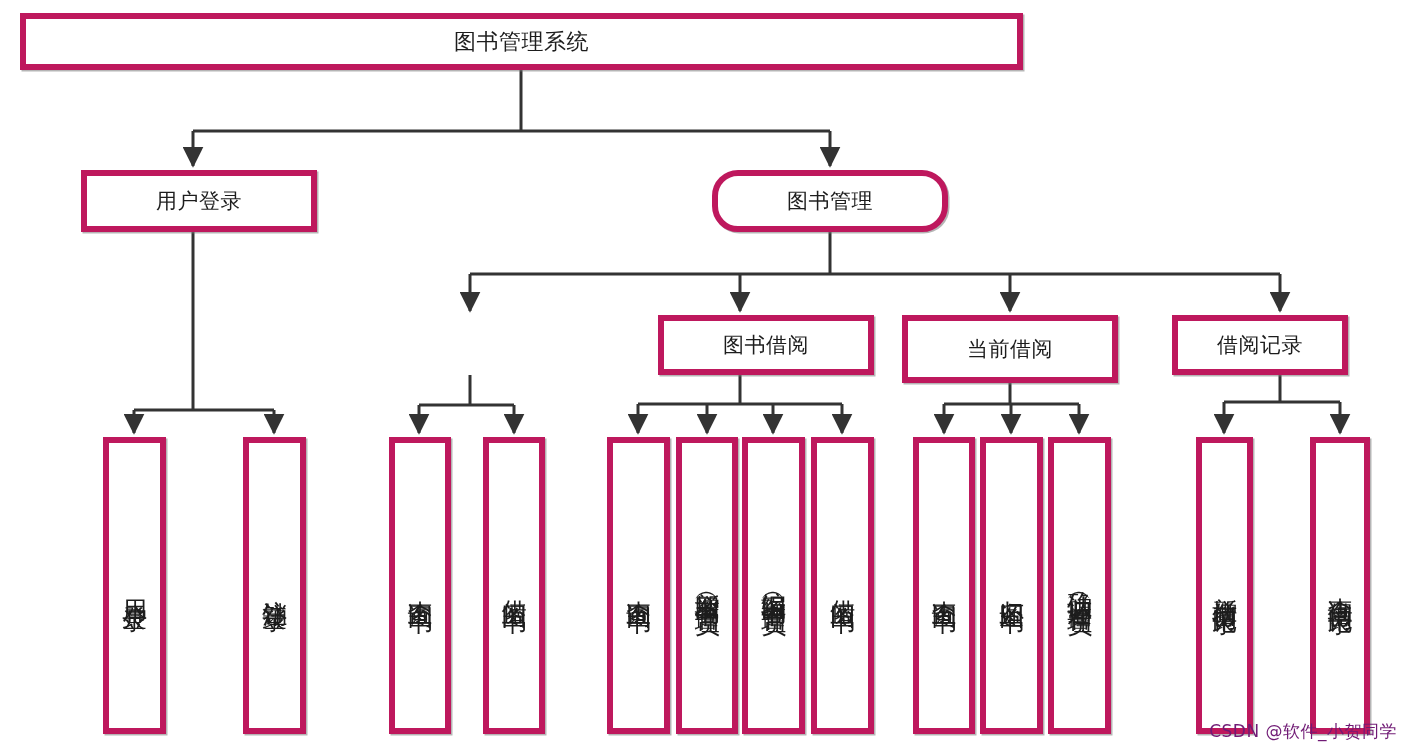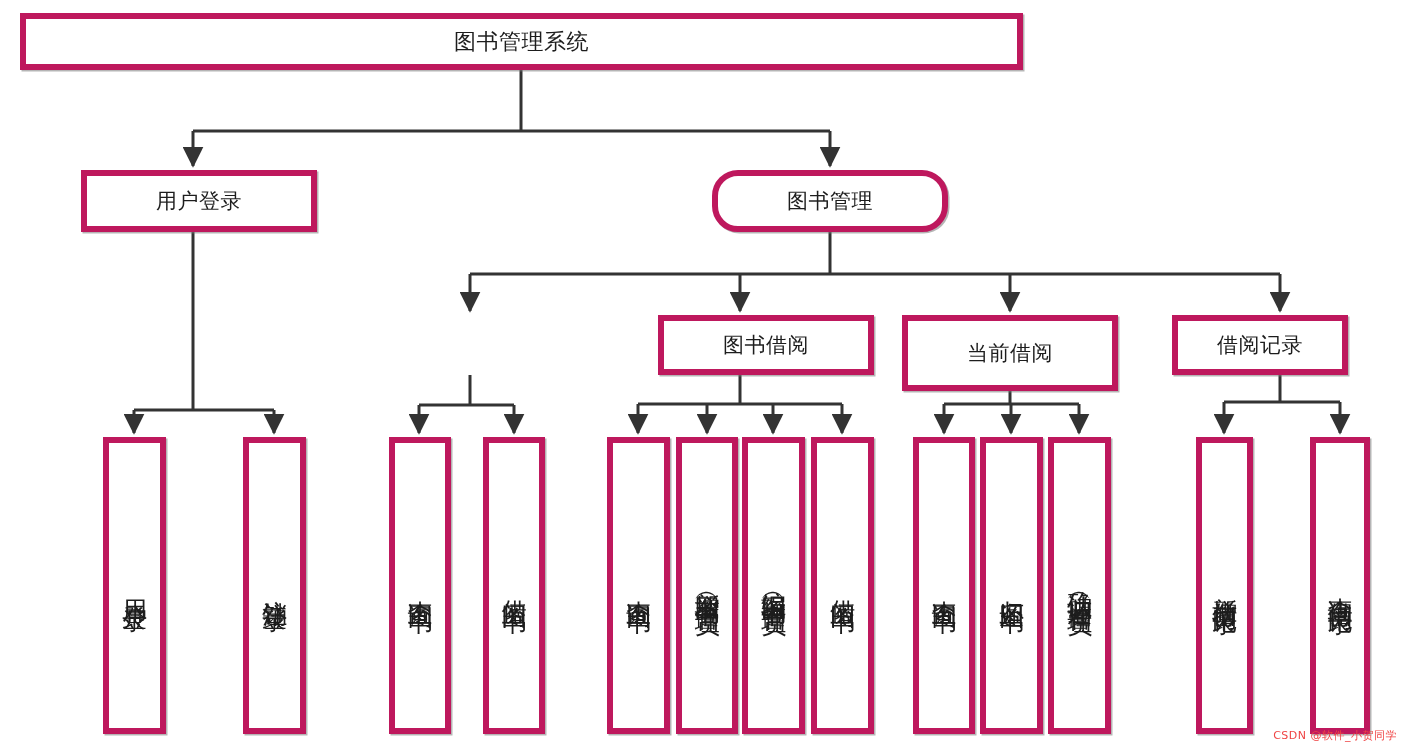--- a/index.html
+++ b/index.html
@@ -64,22 +64,22 @@
     font-size: 25px;
     line-height: 1.02;
     letter-spacing: 3px;
     white-space: nowrap;
   }
   
   #watermark {
     position: absolute;
     right: 8px;
     bottom: 4px;
-    font-size: 11px;
-    color: #ef4444;
+    font-size: 17px;
+    color: #701a75;
     letter-spacing: 0.5px;
     white-space: nowrap;
     z-index: 5;
     font-family: "DejaVu Sans", "Liberation Sans", sans-serif;
   }
 </style>
 </head>
 <body>
 
 <div id="canvas">
@@ -143,21 +143,21 @@
   <div class="node horiz" style="left:81px; top:170px; width:236px; height:62px;">
     <span class="label">用户登录</span>
   </div>
   <div class="node horiz" style="left:712px; top:170px; width:236px; height:62px;border-radius:26px;">
     <span class="label">图书管理</span>
   </div>
 
   <div class="node horiz" style="left:632px; top:315px; width:216px; height:60px;margin-left:26px;">
     <span class="label">图书借阅</span>
   </div>
-  <div class="node horiz" style="left:902px; top:315px; width:216px; height:76px;justify-content:center;">
+  <div class="node horiz" style="left:902px; top:315px; width:216px; height:68px;justify-content:center;">
     <span class="label">当前借阅</span>
   </div>
   <div class="node horiz" style="left:1172px; top:315px; width:176px; height:60px;">
     <span class="label">借阅记录</span>
   </div>
 
   <div class="node vert" style="left:103px; top:437px; width:63px; height:297px;">
     <span class="label">用户登录</span>
   </div>
   <div class="node vert" style="left:243px; top:437px; width:63px; height:297px;">

